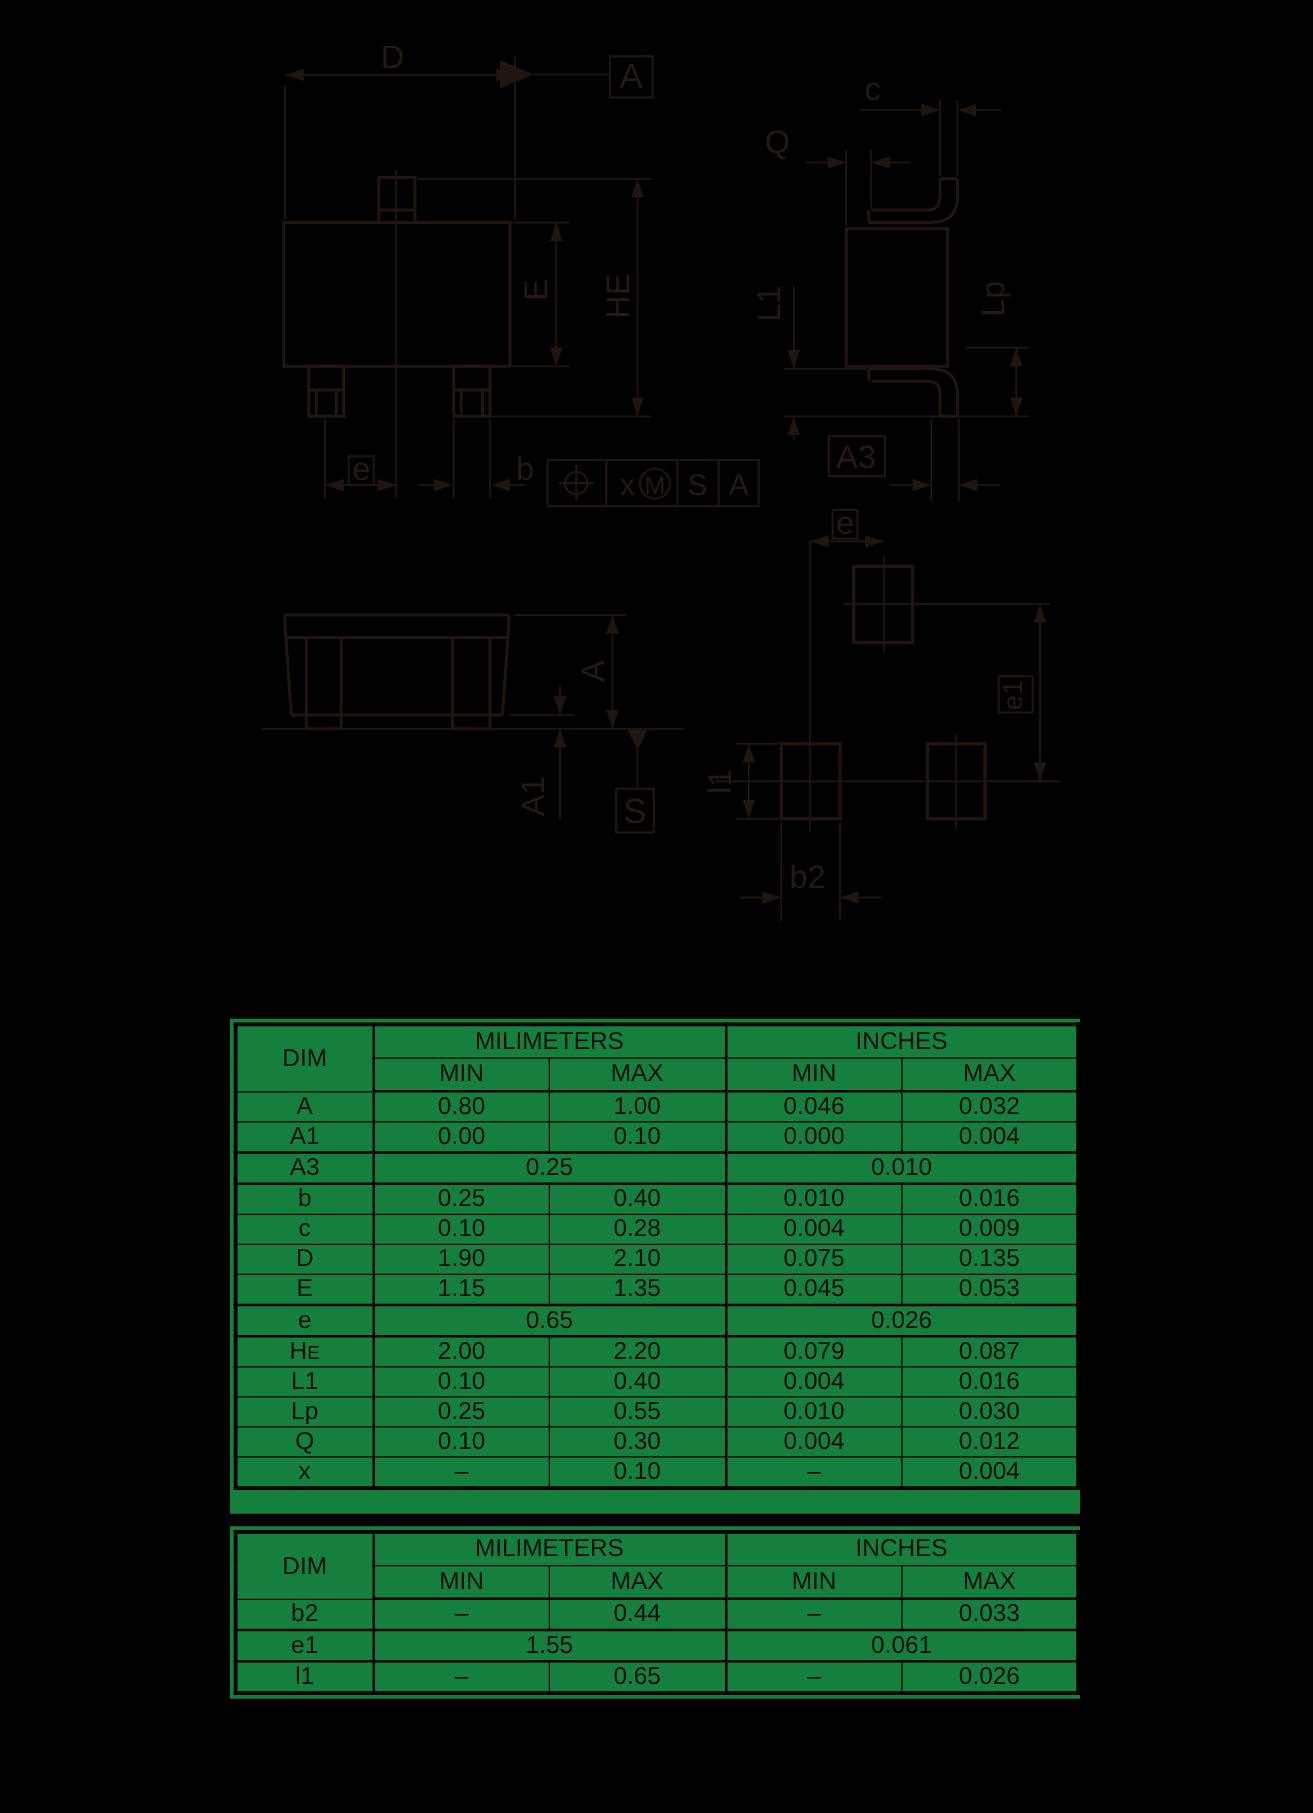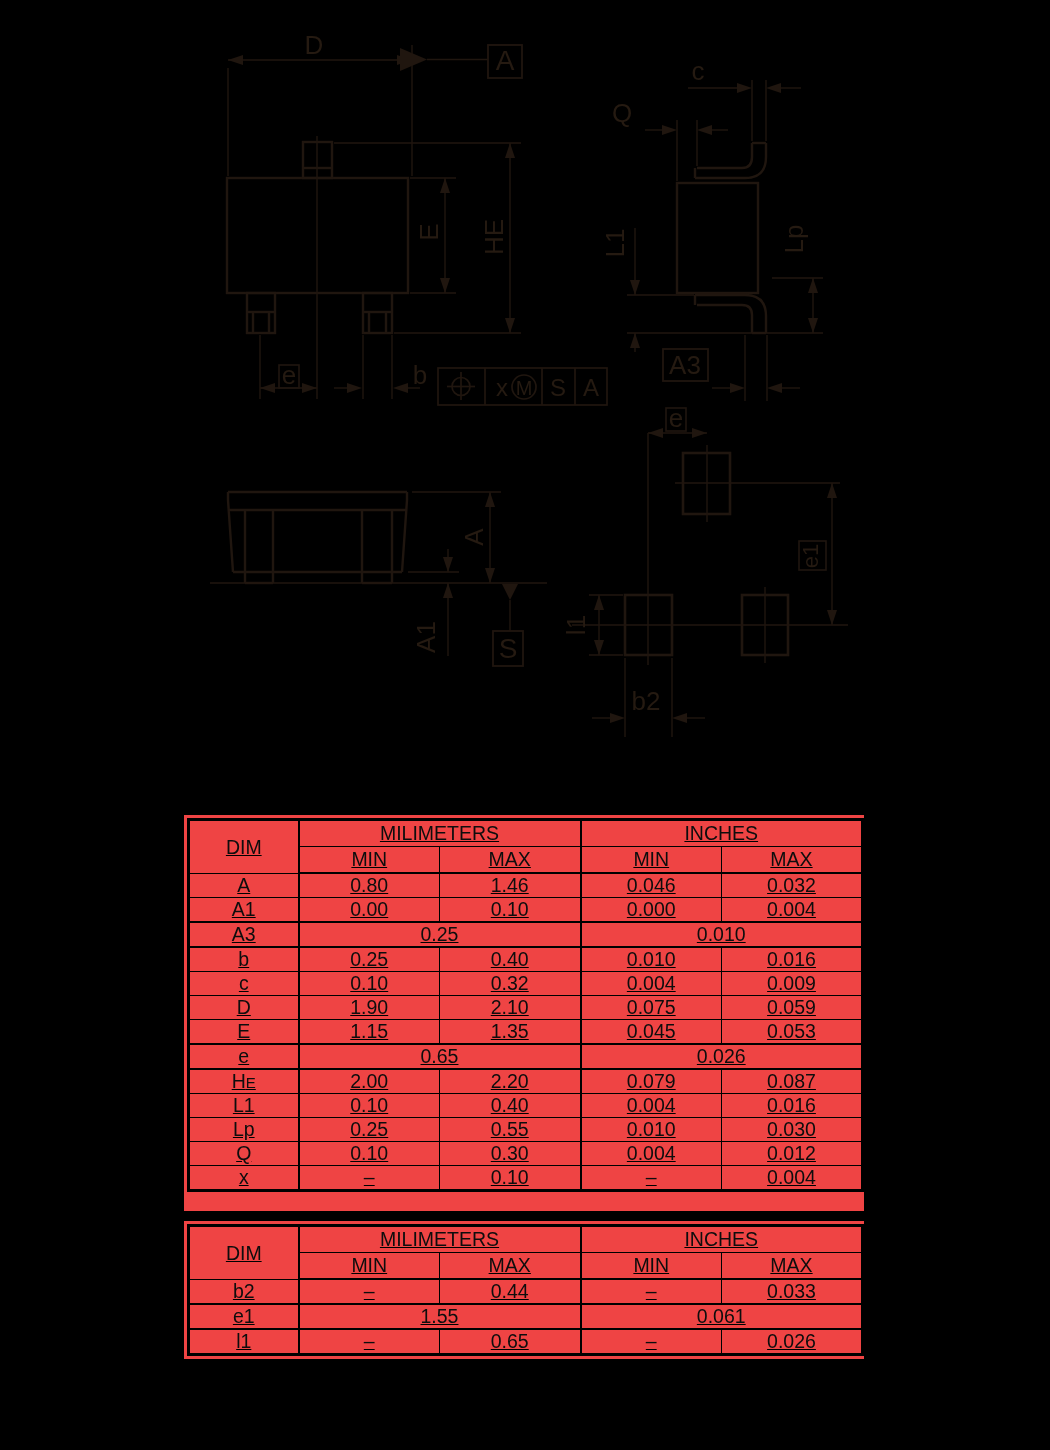--- a/index.html
+++ b/index.html
@@ -1,19 +1,19 @@
 <!DOCTYPE html>
 <html><head>
 <meta charset="utf-8">
 <style>
   html,body{margin:0;padding:0;background:#000;}
   body{width:1050px;height:1450px;position:relative;overflow:hidden;
        font-family:"Liberation Sans",sans-serif;}
   .drawing-svg{position:absolute;left:0;top:0;}
-  .tbl-block{position:absolute;background:#ef4444;box-sizing:border-box;text-decoration:underline;}
+  .tbl-block{position:absolute;background:#15803d;box-sizing:border-box;}
   #block1{left:184px;top:815px;width:680px;padding:3px 3px 19px 3px;}
   #block2{left:184px;top:1221px;width:680px;padding:3px;}
   table.dims{border-collapse:collapse;width:674px;table-layout:fixed;
        color:#0d0d0d;border:3px solid #000;}
   table.dims th, table.dims td{
        border:1.5px solid #000;font-weight:400;font-size:19.5px;
        text-align:center;padding:0;height:23px;line-height:1.15;
        overflow:hidden;white-space:nowrap;}
   table.dims th{height:25px;}
   table.dims .row-minmax th{border-bottom:2.5px solid #000;}
@@ -259,21 +259,21 @@
         <th>MIN</th>
         <th>MAX</th>
         <th class="sep">MIN</th>
         <th>MAX</th>
       </tr>
     </thead>
     <tbody>
         <tr>
           <td class="c-dim">A</td>
           <td>0.80</td>
-          <td>1.46</td>
+          <td>1.00</td>
           <td class="sep">0.046</td>
           <td>0.032</td>
         </tr>
         <tr>
           <td class="c-dim">A1</td>
           <td>0.00</td>
           <td>0.10</td>
           <td class="sep">0.000</td>
           <td>0.004</td>
         </tr>
@@ -285,30 +285,30 @@
         <tr>
           <td class="c-dim">b</td>
           <td>0.25</td>
           <td>0.40</td>
           <td class="sep">0.010</td>
           <td>0.016</td>
         </tr>
         <tr>
           <td class="c-dim">c</td>
           <td>0.10</td>
-          <td>0.32</td>
+          <td>0.28</td>
           <td class="sep">0.004</td>
           <td>0.009</td>
         </tr>
         <tr>
           <td class="c-dim">D</td>
           <td>1.90</td>
           <td>2.10</td>
           <td class="sep">0.075</td>
-          <td>0.059</td>
+          <td>0.135</td>
         </tr>
         <tr>
           <td class="c-dim">E</td>
           <td>1.15</td>
           <td>1.35</td>
           <td class="sep">0.045</td>
           <td>0.053</td>
         </tr>
         <tr class="span-row">
           <td class="c-dim">e</td>

